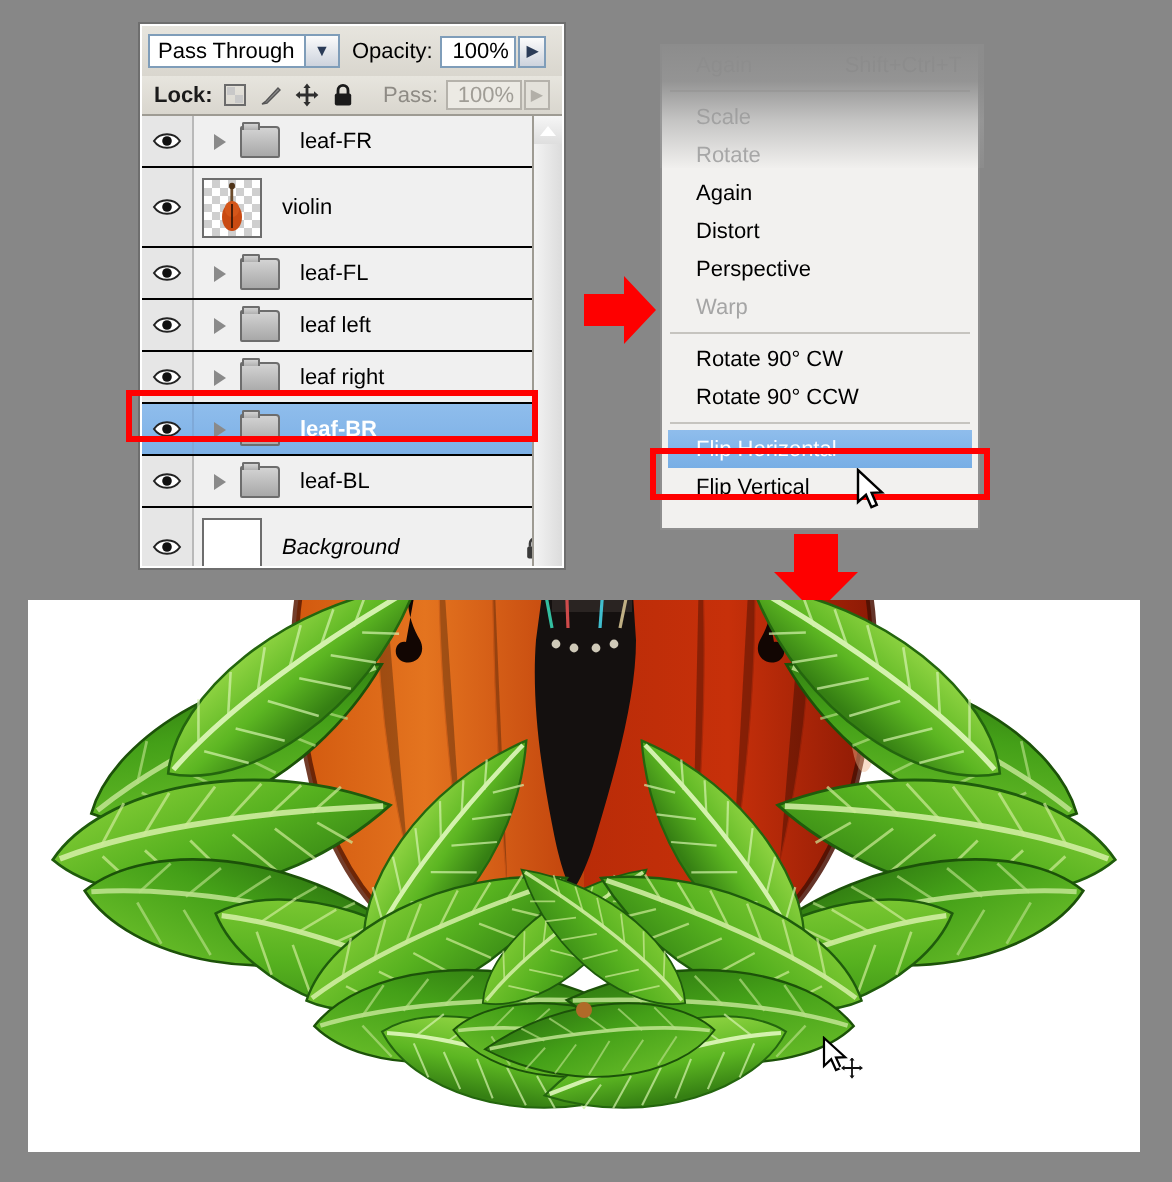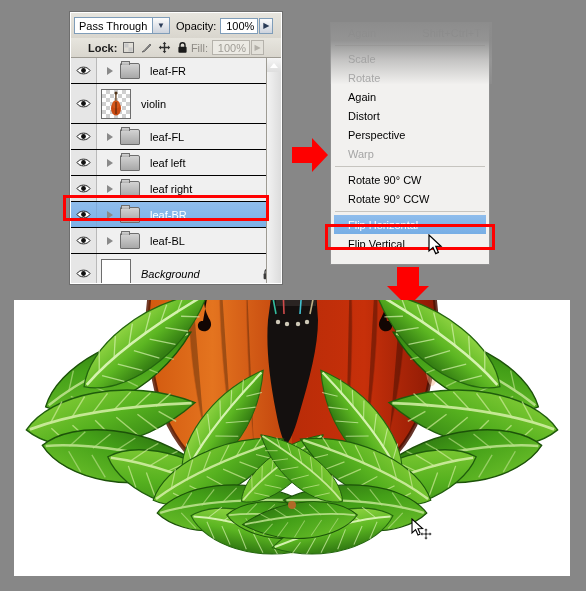--- a/index.html
+++ b/index.html
@@ -53,21 +53,21 @@
   .opacity-arrow{
     width:14px;height:16px;margin-left:1px;
     background:linear-gradient(#fbfbfb,#cdd3dd);
     border:1px solid #7f9db9;
     display:flex;align-items:center;justify-content:center;
     color:#2a3b57;font-size:8px;box-sizing:border-box;
   }
 
   .panel-lock{
     height:20px;display:flex;align-items:center;
-    padding:0 17px;box-sizing:border-box;
+    padding:0 6px;box-sizing:border-box;
     background:linear-gradient(#e7e5de,#d9d6ce);
     border-bottom:1px solid #9e9b93;
   }
   .lock-label{font-size:11px;font-weight:bold;color:#1a1a1a;}
   .lock-icons{display:flex;align-items:center;gap:5px;margin-left:5px;}
   .lock-ic{width:13px;height:13px;display:block;}
   .fill-label{margin-left:auto;color:#8e8b85;font-size:11px;}
   .fill-box{
     margin-left:4px;width:38px;height:15px;
     border:1px solid #b5b2ab;background:#eceae4;color:#a09d96;
@@ -140,21 +140,21 @@
     background-image:
       linear-gradient(45deg,#cfcfcf 25%,transparent 25%,transparent 75%,#cfcfcf 75%),
       linear-gradient(45deg,#cfcfcf 25%,transparent 25%,transparent 75%,#cfcfcf 75%);
     background-size:8px 8px;
     background-position:0 0,4px 4px;
     background-color:#fff;
   }
   .lname{
     margin-left:10px;font-size:11px;white-space:nowrap;
   }
-  .layer-row.selected .lname{font-weight:normal;color:#ffffff;}
+  .layer-row.selected .lname{font-weight:bold;color:#ffffff;}
   .lname.italic{font-style:italic;}
   .lock-lock{
     margin-left:auto;margin-right:8px;width:11px;height:12px;flex:none;
   }
 
   #layer-highlight{
     position:absolute;left:-8px;top:182px;width:206px;height:26px;
     border:3px solid #ff0000;box-sizing:border-box;
     pointer-events:none;
   }
@@ -263,21 +263,21 @@
         <path d="M2 11 L4 9.5 L10 3 L11 4 L4.5 10.5 Z" fill="#8d8d8d" stroke="#555" stroke-width="0.7"></path>
       </svg>
       <svg class="lock-ic" viewBox="0 0 13 13">
         <path d="M6.5 0.8 L8.3 3 H7.2 V5.7 H10 V4.6 L12.2 6.5 L10 8.4 V7.3 H7.2 V10 H8.3 L6.5 12.2 L4.7 10 H5.8 V7.3 H3 V8.4 L0.8 6.5 L3 4.6 V5.7 H5.8 V3 H4.7 Z" fill="#2e2e2e"></path>
       </svg>
       <svg class="lock-ic" viewBox="0 0 13 13">
         <path d="M4 6 V4.2 a2.5 2.5 0 0 1 5 0 V6" fill="none" stroke="#1a1a1a" stroke-width="1.4"></path>
         <rect x="2.4" y="5.8" width="8.2" height="6" rx="1" fill="#1a1a1a"></rect>
       </svg>
     </span>
-    <span class="fill-label">Fill:</span>
+    <span class="fill-label">Pass:</span>
     <div class="fill-box">
       <span>100%</span>
     </div>
     <div class="fill-arrow">▶</div>
   </div>
 
   <div id="layer-list">
 
     <div class="layer-row">
       <div class="eye-cell">

